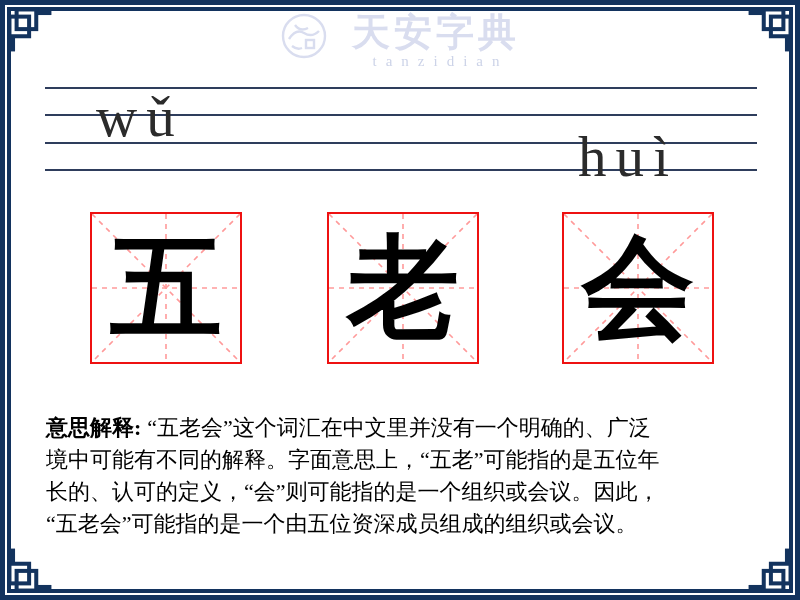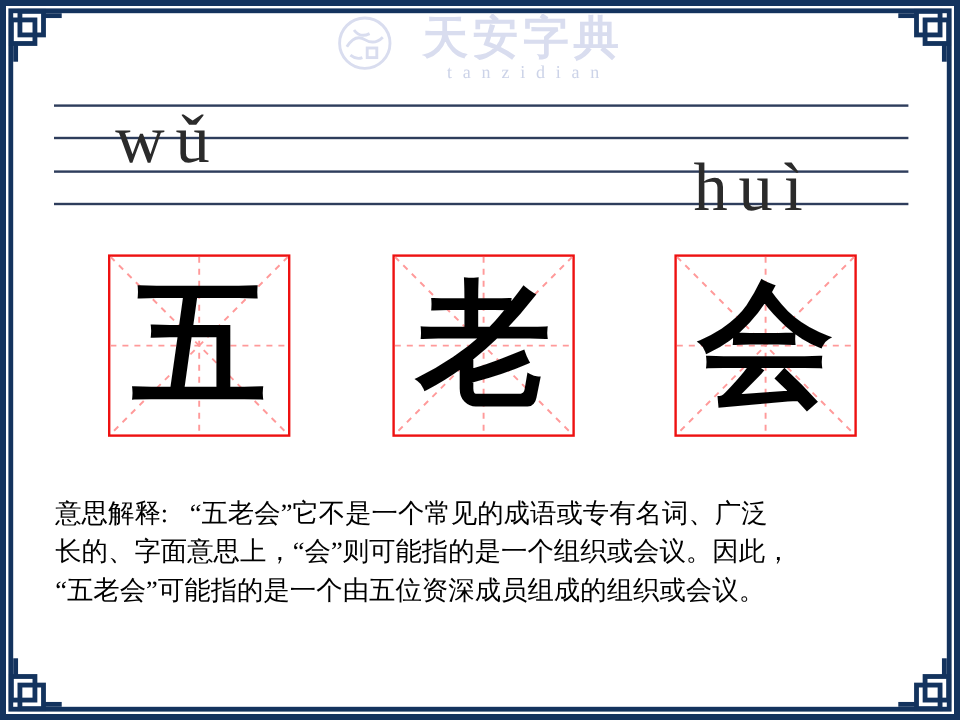--- a/index.html
+++ b/index.html
@@ -40,21 +40,21 @@
   .hanzi-box.b1{left:90px;} .hanzi-box.b2{left:327px;} .hanzi-box.b3{left:562px;}
   .mi-grid{position:absolute;inset:0;width:100%;height:100%;}
   .hanzi-char{
     position:absolute;inset:0;text-align:center;
     font-size:112px;line-height:148px;font-weight:bold;
     color:var(--text-black,#000);
   }
   
   .explain{position:absolute;left:46px;top:412px;width:710px;color:var(--text-black,#000);}
   .exp-line{font-size:22px;line-height:32px;white-space:nowrap;}
-  .exp-label{font-weight:normal;margin-right:18px;}
+  .exp-label{font-weight:bold;margin-right:6px;}
 </style>
 </head>
 <body>
 
 <div class="frame-outer"></div>
 <div class="frame-inner"></div>
 
 <svg class="corner tl" viewBox="0 0 56 56">
   <g fill="none" stroke="var(--frame-navy,#13335e)" stroke-width="4.5">
     <rect x="13" y="5" width="22" height="22"></rect>
@@ -142,17 +142,18 @@
       <line x1="148" y1="0" x2="0" y2="148"></line>
       <line x1="74" y1="0" x2="74" y2="148"></line>
       <line x1="0" y1="74" x2="148" y2="74"></line>
     </g>
   </svg>
   <div class="hanzi-char">会</div>
 </div>
 
 <div class="explain">
   <div class="exp-line">
-    <span class="exp-label">意思解释:</span><span>“五老会”它不是一个常见的成语或专有名词、广泛</span>
+    <span class="exp-label">意思解释:</span><span>“五老会”这个词汇在中文里并没有一个明确的、广泛</span>
   </div>
-  <div class="exp-line">长的、字面意思上，“会”则可能指的是一个组织或会议。因此，</div>
+  <div class="exp-line">境中可能有不同的解释。字面意思上，“五老”可能指的是五位年</div>
+  <div class="exp-line">长的、认可的定义，“会”则可能指的是一个组织或会议。因此，</div>
   <div class="exp-line">“五老会”可能指的是一个由五位资深成员组成的组织或会议。</div>
 </div>
 
 </body></html>

